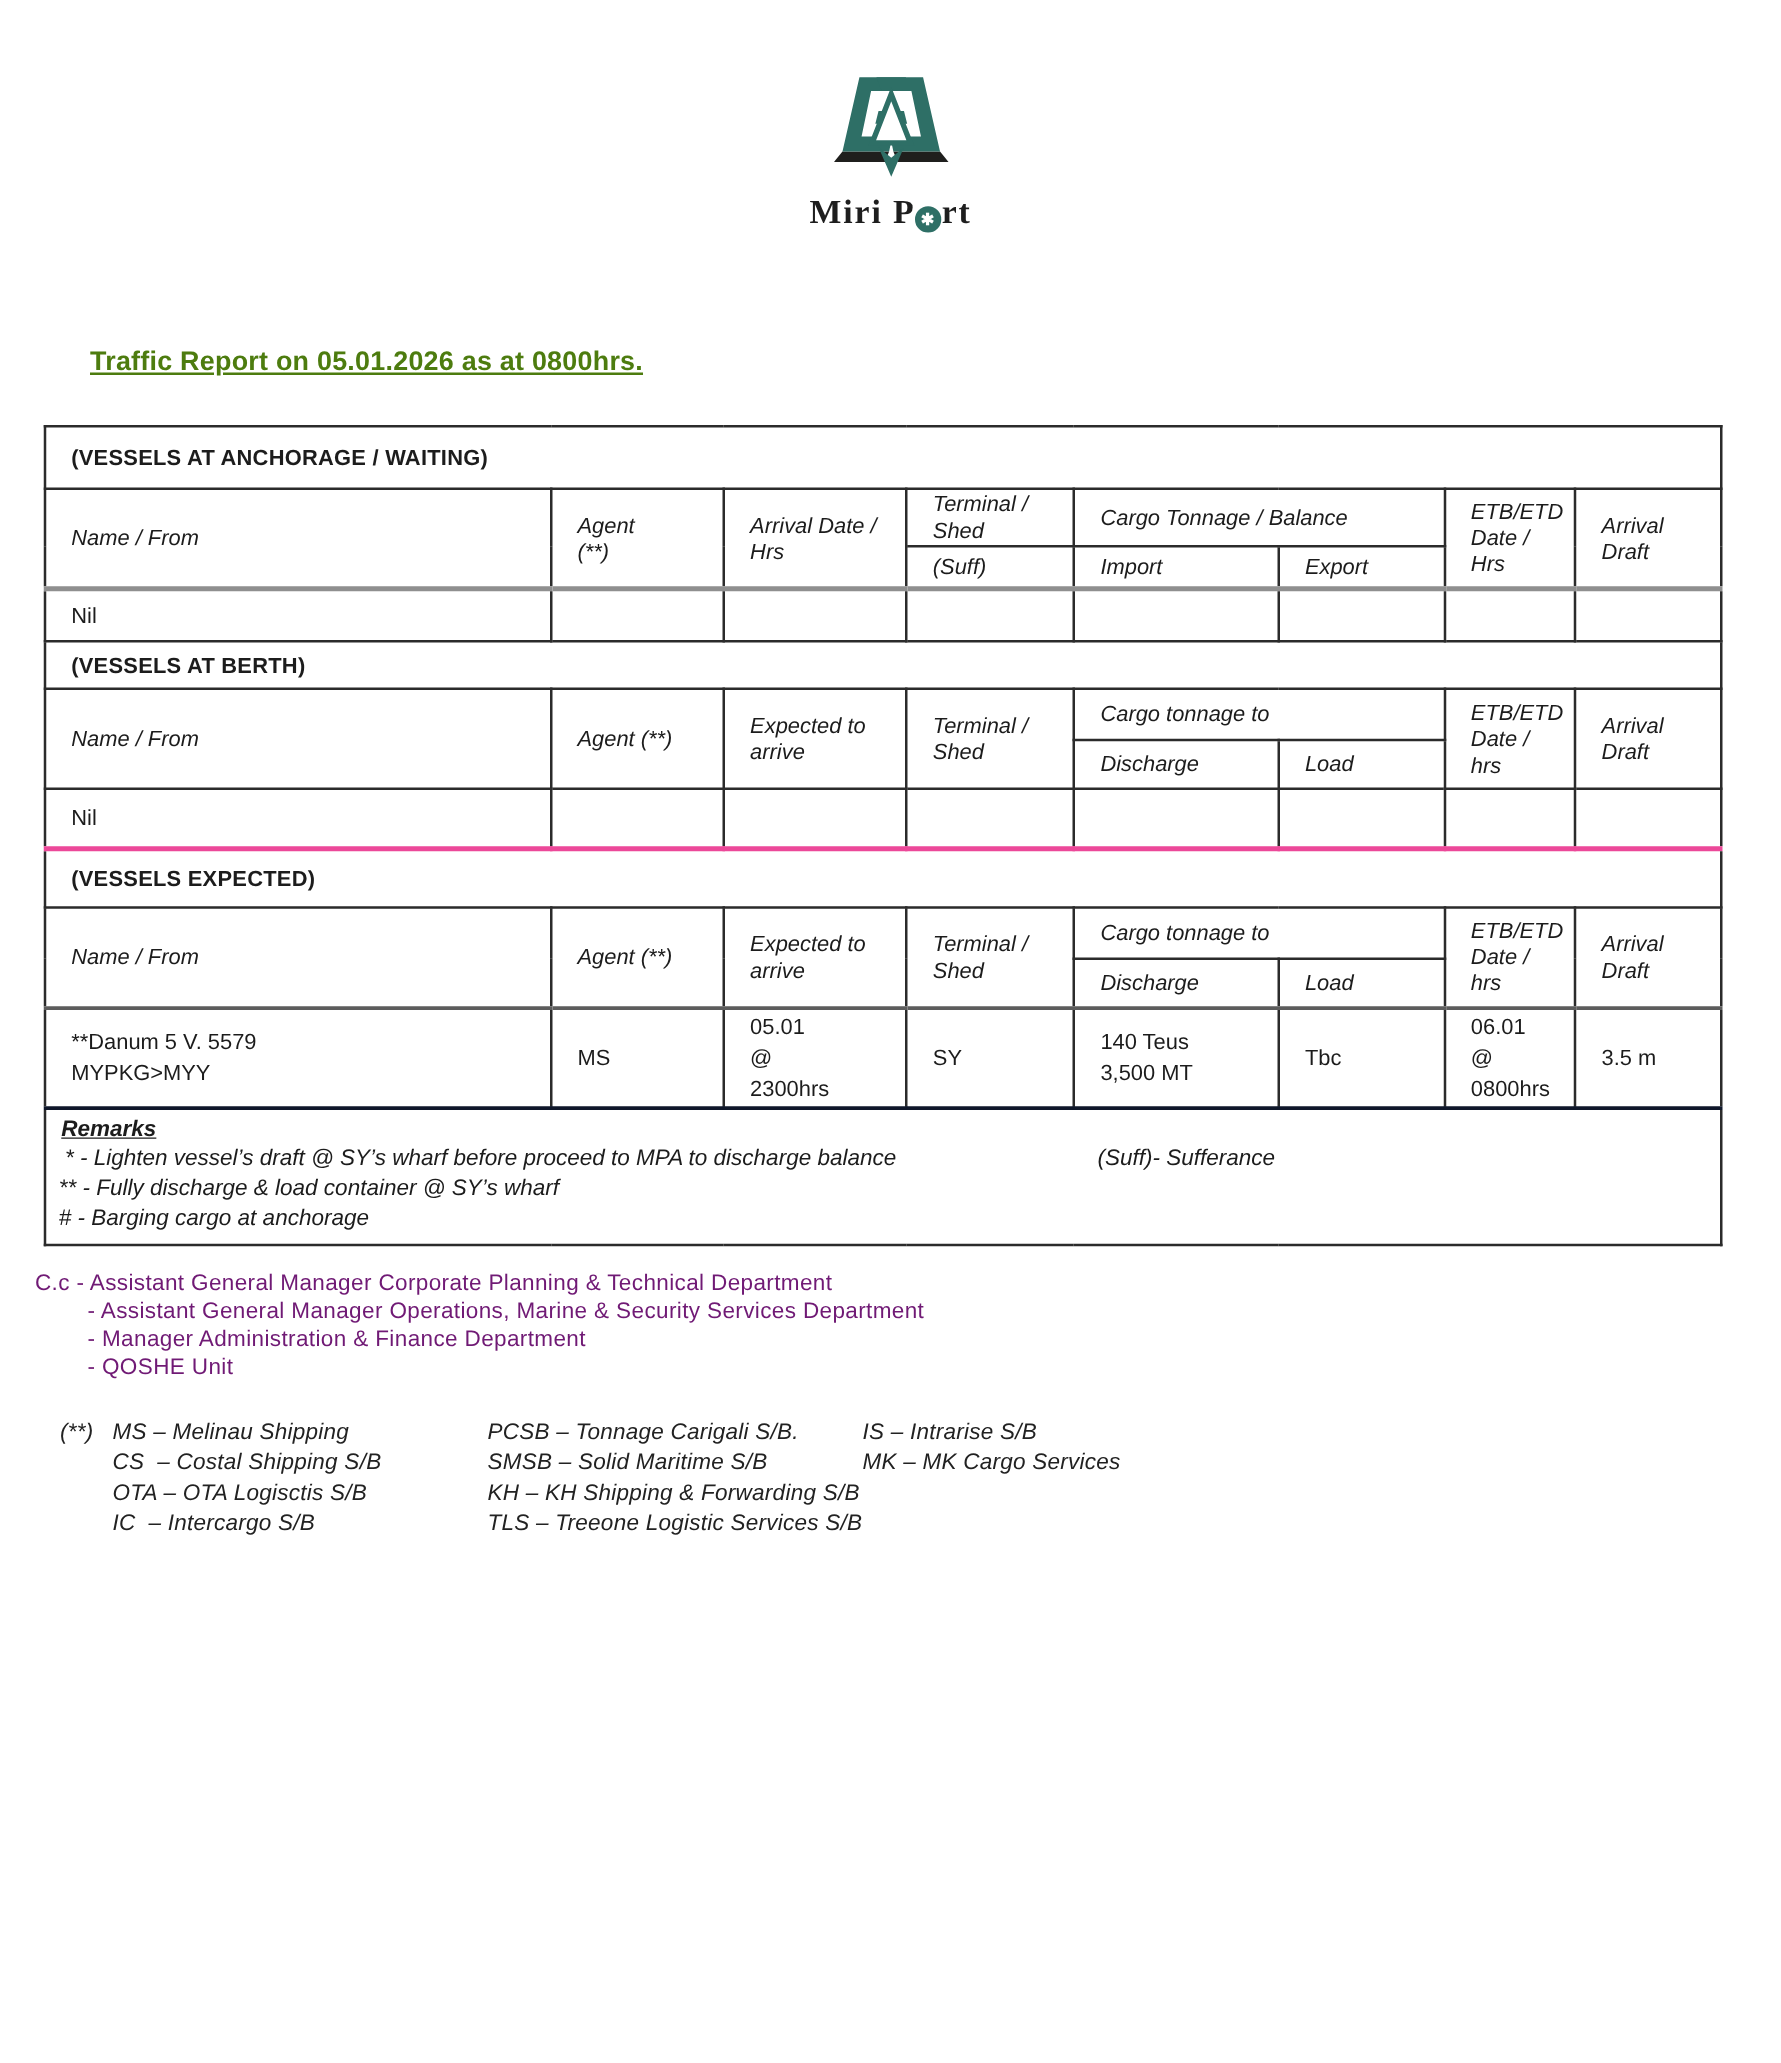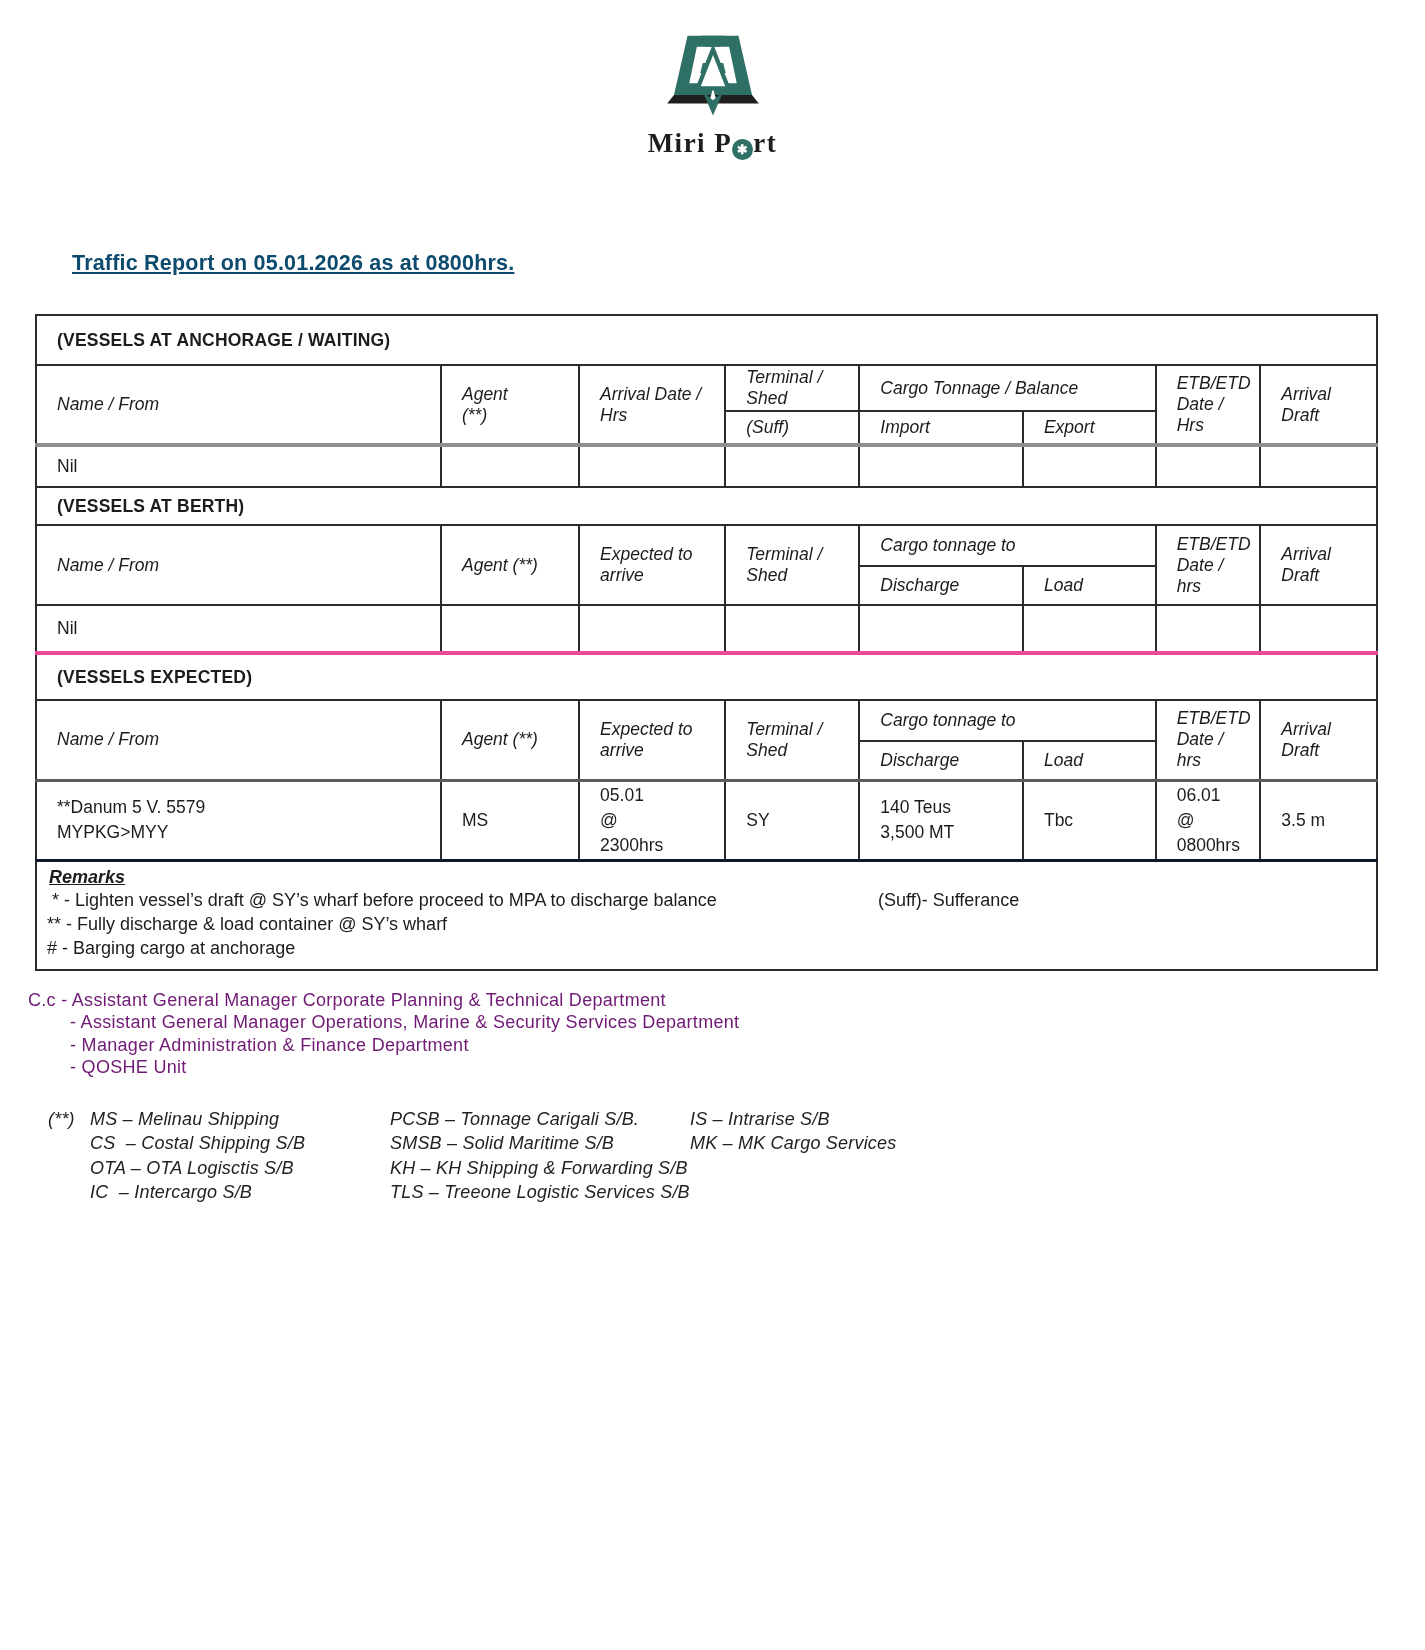--- a/index.html
+++ b/index.html
@@ -7,21 +7,21 @@
   body {
     width: 1425px; height: 1650px;
     background: #ffffff;
     font-family: "Liberation Sans", sans-serif;
     color: #1c1c1c;
     overflow: hidden;
   }
   .page { position: relative; width: 1425px; height: 1650px; }
 
   
-  .logo-block { padding-top: 32px; text-align: center; }
+  .logo-block { padding-top: 58px; text-align: center; }
   .logo-mark { display: block; margin: 0 auto; }
   .brand-text {
     margin-top: 2px;
     font-family: "Liberation Serif", serif;
     font-weight: bold;
     font-size: 27px;
     letter-spacing: 1.5px;
     color: #1e1e1e;
   }
   .logo-o {
@@ -32,21 +32,21 @@
     position: relative; top: 2px;
   }
 
   
   .report-title {
     margin: 92px 0 0 72px;
     font-size: 21.5px;
     font-weight: bold;
     letter-spacing: 0.2px;
     text-decoration: underline;
-    color: #0c4a6e;
+    color: #4d7c0f;
   }
 
   
   table.traffic {
     border-collapse: collapse;
     table-layout: fixed;
     width: 1343px;
     margin: 38px 0 0 35px;
   }
   table.traffic td {
@@ -88,20 +88,21 @@
     height: 100px;
   }
   .remarks-heading {
     font-style: italic;
     font-weight: bold;
     text-decoration: underline;
     font-size: 18px;
     margin-left: 2px;
   }
   .remark-line {
+    font-style: italic;
     font-size: 18px;
     line-height: 24px;
     white-space: pre-wrap;
     position: relative;
   }
   .remark-line .suff-note {
     position: absolute;
     left: 63%;
     top: 0;
     white-space: nowrap;

